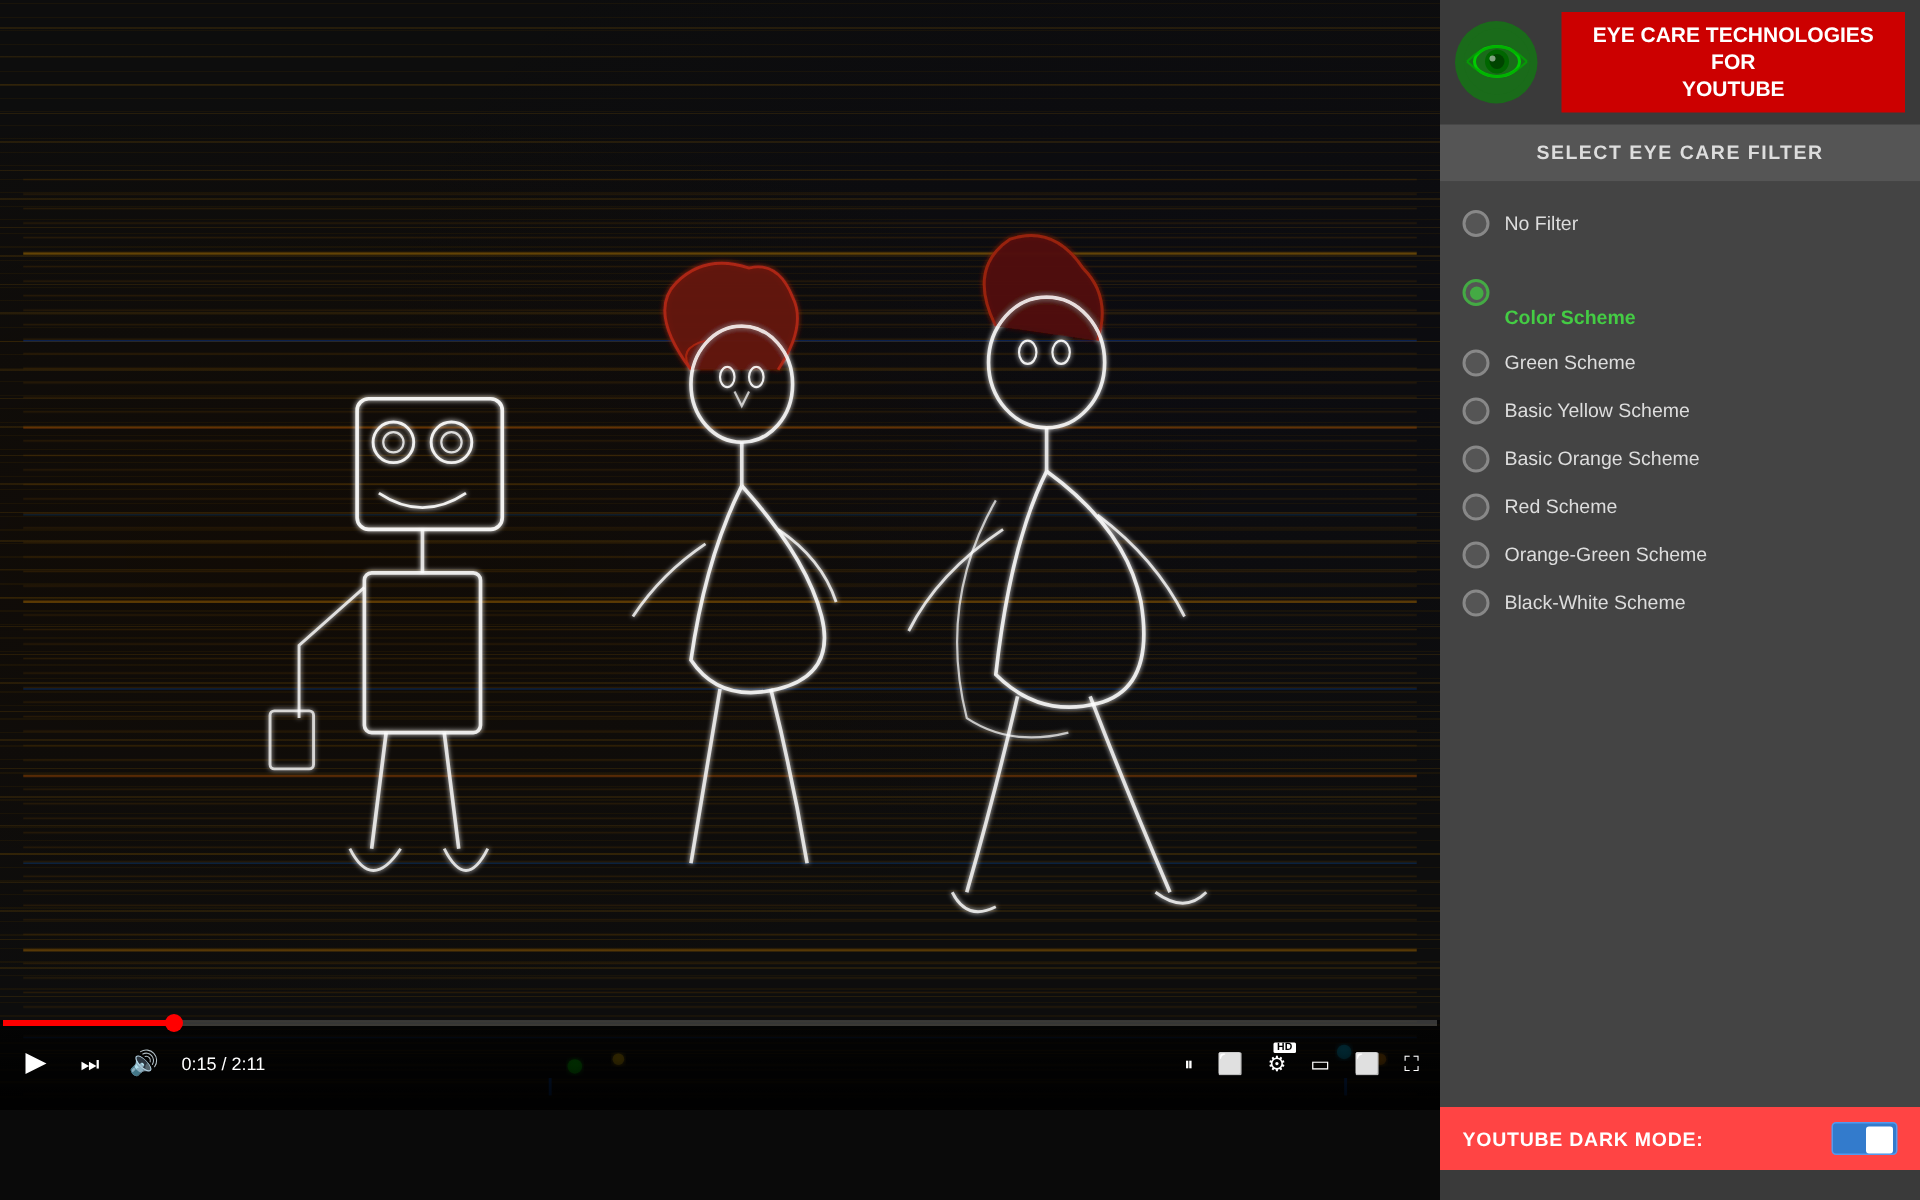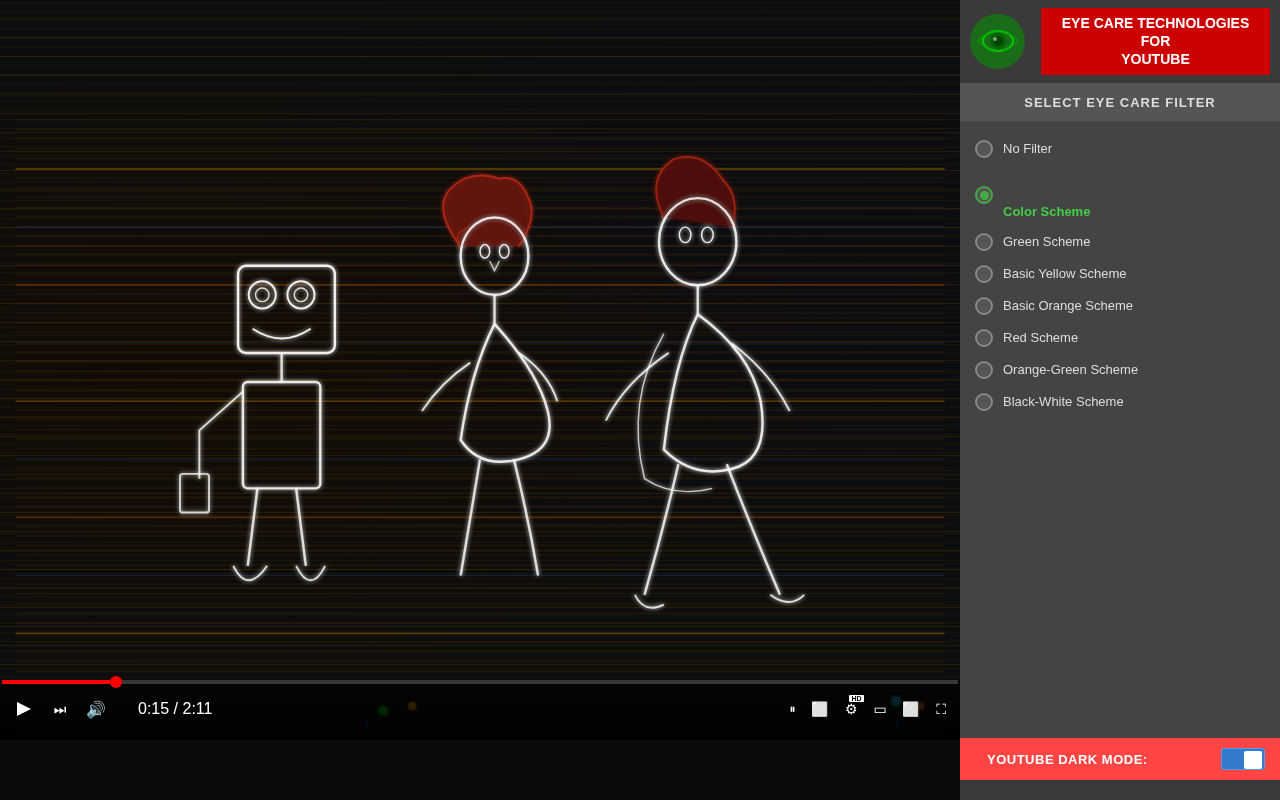--- a/index.html
+++ b/index.html
@@ -140,23 +140,23 @@
       display: flex;
       align-items: center;
       justify-content: center;
       width: 28px;
       height: 28px;
       font-size: 16px;
     }
 
     .time-display {
       color: #fff;
-      font-size: 16px;
+      font-size: 12px;
       white-space: nowrap;
-      margin: 0 20px;
+      margin: 0 3px;
     }
 
     .controls-spacer { flex: 1; }
 
     .ctrl-btn-right {
       background: none;
       border: none;
       color: #fff;
       cursor: pointer;
       display: flex;
@@ -307,21 +307,20 @@
       align-items: center;
       justify-content: space-between;
     }
 
     .dark-mode-label {
       color: #fff;
       font-size: 13px;
       font-weight: bold;
       letter-spacing: 0.5px;
       text-transform: uppercase;
-      margin-left: 12px;
     }
 
     .toggle-switch {
       width: 44px;
       height: 22px;
       background: #337bcc;
       border-radius: 3px;
       position: relative;
       cursor: pointer;
       border: 1px solid #5599ee;

